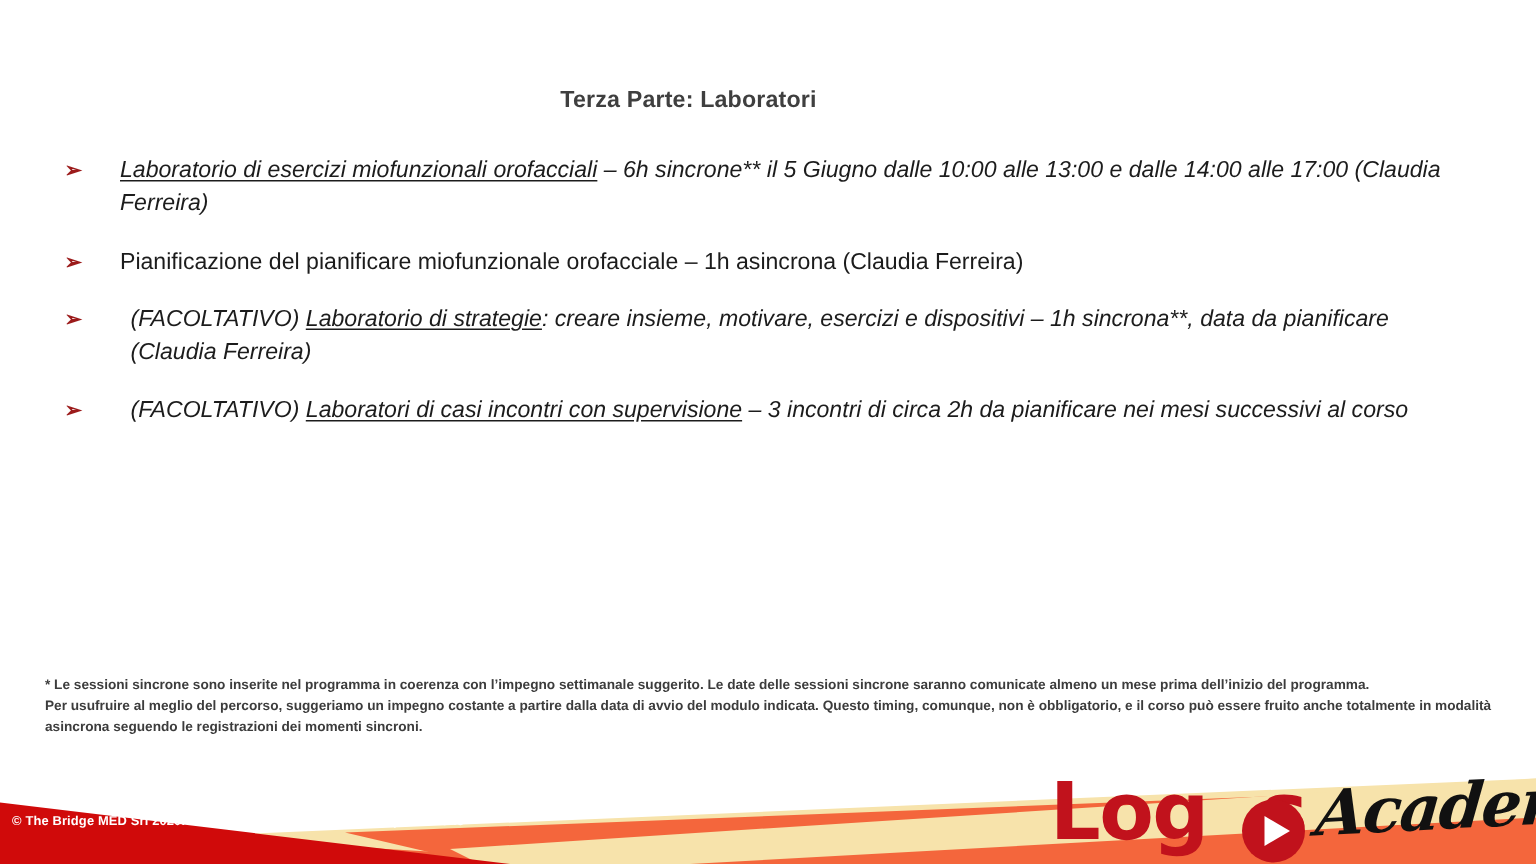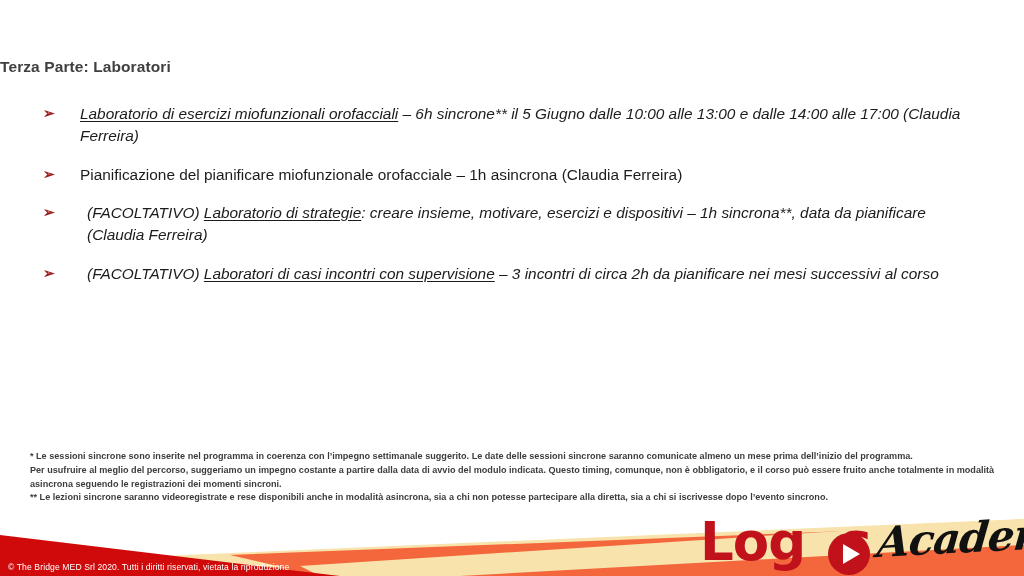--- a/index.html
+++ b/index.html
@@ -19,20 +19,21 @@
     background: #ffffff;
     overflow: hidden;
   }
 
   
   .slide-title {
     position: absolute;
     left: 0;
     top: 58px;
     width: 918px;
+    text-align: center;
     font-size: 15.5px;
     font-weight: bold;
     color: #3f3f3f;
     letter-spacing: 0.1px;
   }
 
   
   .body-list {
     position: absolute;
     left: 34px;
@@ -87,25 +88,26 @@
     top: 0;
     width: 1024px;
     height: 576px;
     pointer-events: none;
   }
 
   
   .copyright {
     position: absolute;
     left: 8px;
-    top: 562px;
+    top: 542px;
     font-size: 8.6px;
     color: #ffffff;
     letter-spacing: 0.1px;
     white-space: nowrap;
+    font-weight: bold;
   }
 
   
   .logo {
     position: absolute;
     left: 700px;
     top: 515px;
     width: 322px;
     height: 60px;
   }
@@ -197,21 +199,20 @@
     <div class="bullet-row italic indent-extra">
       <span class="bullet-marker">➢</span>
       <span class="bullet-text"><span>(FACOLTATIVO) </span><u>Laboratori di casi incontri con supervisione</u><span> – 3 incontri di circa 2h da pianificare nei mesi successivi al corso</span></span>
     </div>
 
   </div>
 
   <div class="footnotes">
     <p>* Le sessioni sincrone sono inserite nel programma in coerenza con l’impegno settimanale suggerito. Le date delle sessioni sincrone saranno comunicate almeno un mese prima dell’inizio del programma.</p>
     <p>Per usufruire al meglio del percorso, suggeriamo un impegno costante a partire dalla data di avvio del modulo indicata. Questo timing, comunque, non è obbligatorio, e il corso può essere fruito anche totalmente in modalità asincrona seguendo le registrazioni dei momenti sincroni.</p>
-    <p>** Le lezioni sincrone saranno videoregistrate e rese disponibili anche in modalità asincrona, sia a chi non potesse partecipare alla diretta, sia a chi si iscrivesse dopo l’evento sincrono.</p>
   </div>
 
   <div class="copyright">© The Bridge MED Srl 2020. Tutti i diritti riservati, vietata la riproduzione</div>
 
   <div class="logo">
     <span class="logo-logos"><span>Log</span><span style="visibility:hidden;">o</span><span>s</span></span>
     <span class="logo-o-wrap">
       <span class="logo-o-circle"></span>
       <span class="logo-play"></span>
     </span>

